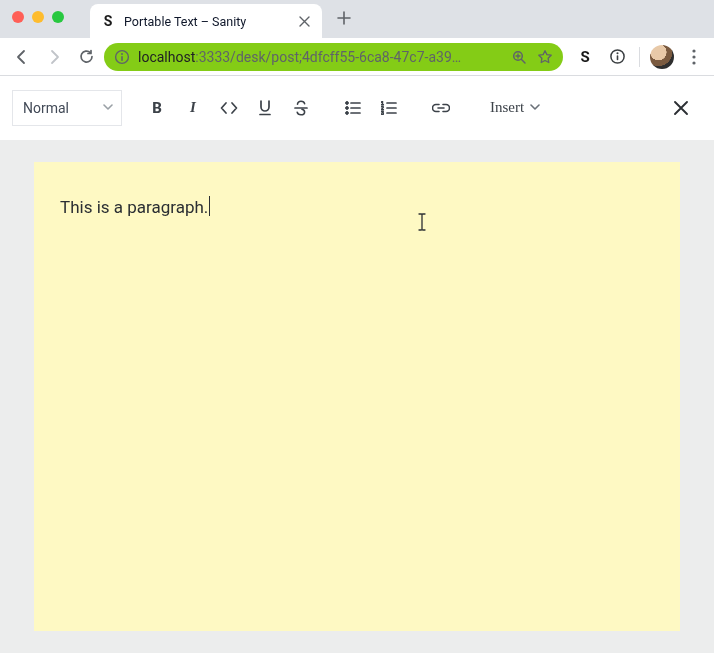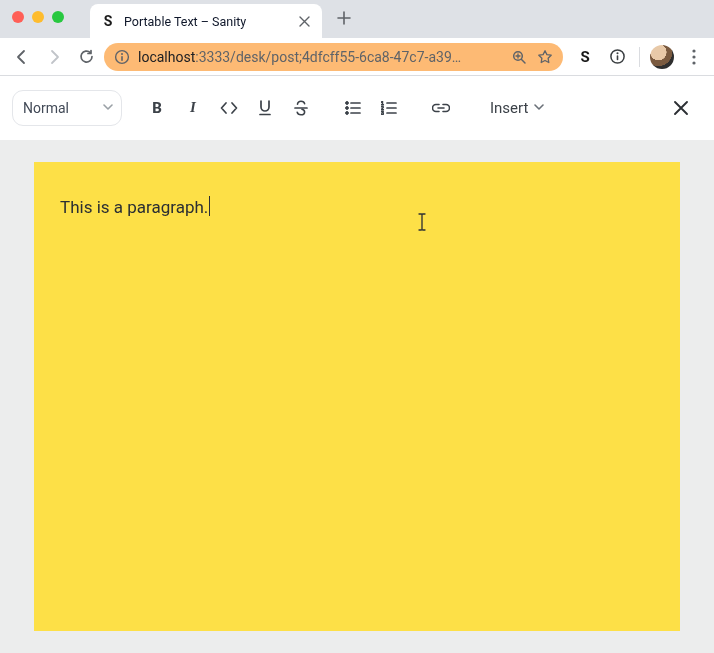--- a/index.html
+++ b/index.html
@@ -15,44 +15,44 @@
   .tl.green { background: #28c840; }
   .tab { background: #fff; height: 34px; min-width: 232px; border-radius: 8px 8px 0 0; display: flex; align-items: center; padding: 0 10px; gap: 8px; margin-left: 18px; position: relative; }
   .tab .favicon { width: 16px; height: 16px; display: flex; align-items: center; justify-content: center; font-weight: 700; font-size: 14px; color: #1a1a1a; }
   .tab .title { font-size: 12.5px; color: #0f172a; flex: 1; white-space: nowrap; overflow: hidden; text-overflow: ellipsis; }
   .tab .close { width: 16px; height: 16px; display: flex; align-items: center; justify-content: center; color: #5f6368; font-size: 13px; }
   .newtab { width: 28px; height: 28px; display: flex; align-items: center; justify-content: center; color: #5f6368; margin-left: 8px; align-self: center; margin-bottom: 2px; }
 
   .addressbar { background: #fff; height: 38px; display: flex; align-items: center; padding: 0 8px; gap: 4px; border-bottom: 1px solid #dadce0; }
   .nav-btn { width: 28px; height: 28px; display: flex; align-items: center; justify-content: center; color: #5f6368; border-radius: 50%; }
   .nav-btn.disabled { color: #b0b3b8; }
-  .omnibox { flex: 1; height: 28px; background: #fdba74; border-radius: 14px; display: flex; align-items: center; padding: 0 10px; gap: 8px; color: #5f6368; font-size: 14px; overflow: hidden; }
+  .omnibox { flex: 1; height: 28px; background: #84cc16; border-radius: 14px; display: flex; align-items: center; padding: 0 10px; gap: 8px; color: #5f6368; font-size: 14px; overflow: hidden; }
   .omnibox .info-icon { width: 16px; height: 16px; flex-shrink: 0; }
   .omnibox .url { white-space: nowrap; overflow: hidden; text-overflow: ellipsis; flex: 1; }
   .omnibox .url .host { color: #202124; }
   .omnibox .trail { display: flex; gap: 10px; align-items: center; margin-left: 6px; }
   .ext-area { display: flex; align-items: center; gap: 8px; padding-left: 6px; }
   .ext-icon { width: 24px; height: 24px; display: flex; align-items: center; justify-content: center; color: #3c4043; }
   .ext-sep { width: 1px; height: 20px; background: #dadce0; margin: 0 2px; }
   .avatar { width: 24px; height: 24px; border-radius: 50%; background: radial-gradient(circle at 35% 30%, #e8c9a8 0 35%, #7a5a3f 36% 60%, #2e2e2e 61% 100%); }
 
   
   .app { background: #fff; }
   .toolbar { height: 64px; display: flex; align-items: center; padding: 0 16px 0 12px; gap: 6px; border-bottom: 1px solid #fff; }
-  .style-select { height: 36px; min-width: 110px; border: 1px solid #e4e6ea; border-radius: 11px; background: #fff; display: flex; align-items: center; justify-content: space-between; padding: 0 8px 0 10px; color: #424a57; font-size: 14px; }
+  .style-select { height: 36px; min-width: 110px; border: 1px solid #e4e6ea; border-radius: 0; background: #fff; display: flex; align-items: center; justify-content: space-between; padding: 0 8px 0 10px; color: #424a57; font-size: 14px; }
   .style-select .chev { color: #9aa0a6; }
   .tb-group { display: flex; align-items: center; gap: 2px; margin-left: 12px; }
   .tb-btn { width: 34px; height: 34px; display: flex; align-items: center; justify-content: center; color: #3c4249; border-radius: 3px; }
   .tb-btn svg { stroke: currentColor; }
-  .insert { display: flex; align-items: center; gap: 6px; color: #3c4249; font-size: 15px; margin-left: 20px; padding: 0 6px; height: 34px; }
+  .insert { display: flex; align-items: center; gap: 6px; color: #3c4249; font-size: 15px; margin-left: 20px; padding: 0 6px; height: 34px; font-family: Liberation Serif, serif; }
   .spacer { flex: 1; }
   .close-editor { width: 34px; height: 34px; display: flex; align-items: center; justify-content: center; color: #2b2f33; }
 
   .canvas-wrap { background: #eceded; height: 513px; padding: 22px 34px; }
-  .page { background: #fde047; height: 100%; padding: 34px 26px; position: relative; }
+  .page { background: #fef9c3; height: 100%; padding: 34px 26px; position: relative; }
   .para { font-size: 17px; color: #2b2f33; line-height: 1.4; display: inline; }
   .caret { display: inline-block; width: 1px; height: 20px; background: #2b2f33; vertical-align: -3px; margin-left: 1px; animation: blink 1.05s step-end infinite; }
   @keyframes blink { 50% { opacity: 0; } }
   .ibeam { position: absolute; left: 383px; top: 51px; color: #2b2f33; }
 
   svg { display: block; }
 </style>
 </head>
 <body>
 

